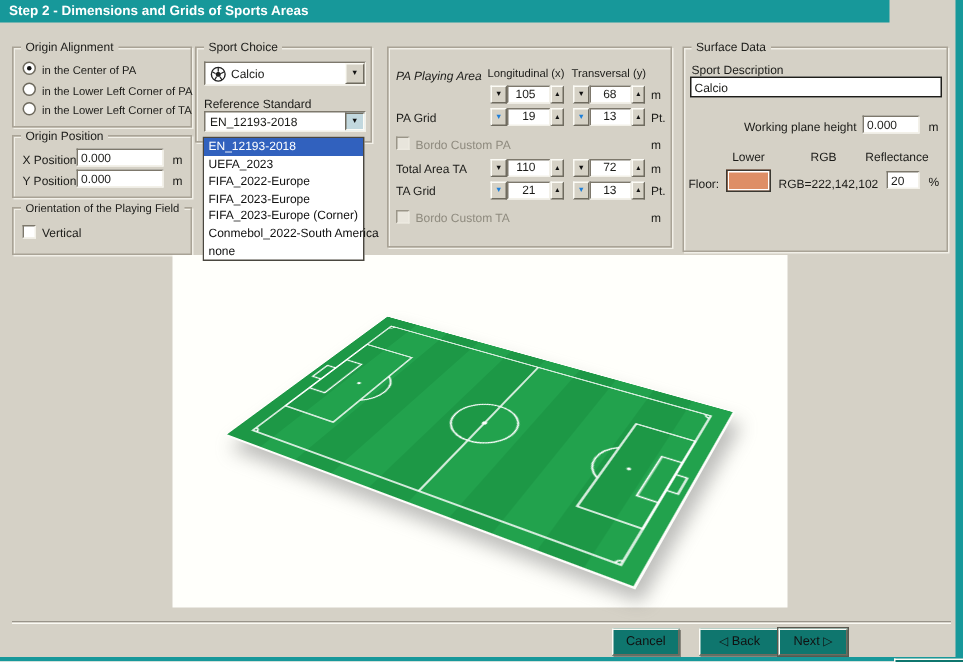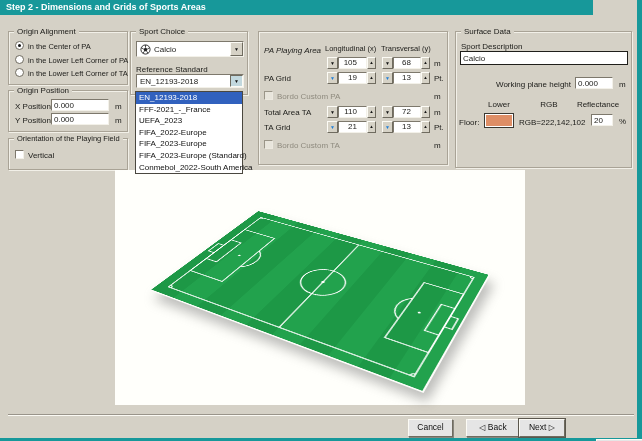--- a/index.html
+++ b/index.html
@@ -57,21 +57,21 @@
               text-align:center; color:#111; }
 
   .canvas { position:absolute; left:115px; top:170px; width:410px; height:235px; background:#fffffb; }
   .pitch-wrap { position:absolute; left:38px; top:0; width:340px; height:224px;
                 filter: drop-shadow(4px 9px 6px rgba(110,110,110,.45)); }
   .pitch-wrap svg { transform: scale(.83) perspective(700px) rotateX(55deg) rotateZ(29deg);
                     transform-origin:50% 50%; }
 
   .divider { position:absolute; left:8px; top:414px; width:626px; height:2px;
              border-top:1px solid #99948a; border-bottom:1px solid #fbfaf4; }
-  .btn { position:absolute; top:419px; height:18px; background:#e5e5e5; border:1px solid;
+  .btn { position:absolute; top:419px; height:18px; background:#0f766e; border:1px solid;
          border-color:#fcfbf5 #6f6b5f #6f6b5f #fcfbf5; box-shadow:1px 1px 0 rgba(60,58,50,.5);
          text-align:center; font-size:8.5px; line-height:15px; color:#111; }
   .btn.default { box-shadow:0 0 0 1px #5b574d, 1px 1px 0 rgba(60,58,50,.5); }
   .tri { font-family:"DejaVu Sans",sans-serif; font-size:8px; }
 
   .swatch { position:absolute; border:1px solid #3a3832; box-shadow: inset 0 0 0 1px #fff; }
   .hdr { position:absolute; text-align:center; }
 </style>
 </head>
 <body>
@@ -128,26 +128,26 @@
     <span class="lbl" style="left:5px; top:33px;">Reference Standard</span>
 
     <div class="combo" style="left:5px; top:42px; width:108px; height:14px;">
       <span class="txt">EN_12193-2018</span>
       <span class="btn-dd pressed">▼</span>
     </div>
   </div>
 
   <div class="ddlist">
     <div class="dd-item selected" style="background: rgb(49, 97, 190);">EN_12193-2018</div>
-    <div class="dd-item">FFF-2021_-_France</div>
     <div class="dd-item">UEFA_2023</div>
     <div class="dd-item">FIFA_2022-Europe</div>
     <div class="dd-item">FIFA_2023-Europe</div>
-    <div class="dd-item">FIFA_2023-Europe (Standard)</div>
+    <div class="dd-item">FIFA_2023-Europe (Corner)</div>
     <div class="dd-item">Conmebol_2022-South America</div>
+    <div class="dd-item">none</div>
   </div>
 
   <div class="group" style="left:258px; top:31px; width:190px; height:134px;">
     <span class="lbl" style="left:66px; top:12px; font-size:7.5px;">Longitudinal (x)</span>
     <span class="lbl" style="left:122px; top:12px; font-size:7.5px;">Transversal (y)</span>
 
     <span class="lbl" style="left:5px; top:14px;font-style:italic;">PA Playing Area</span>
     <div class="spin" style="left:68px; top:25px; width:49px;">
       <span class="dn">▼</span>
       <span class="val">105</span>

